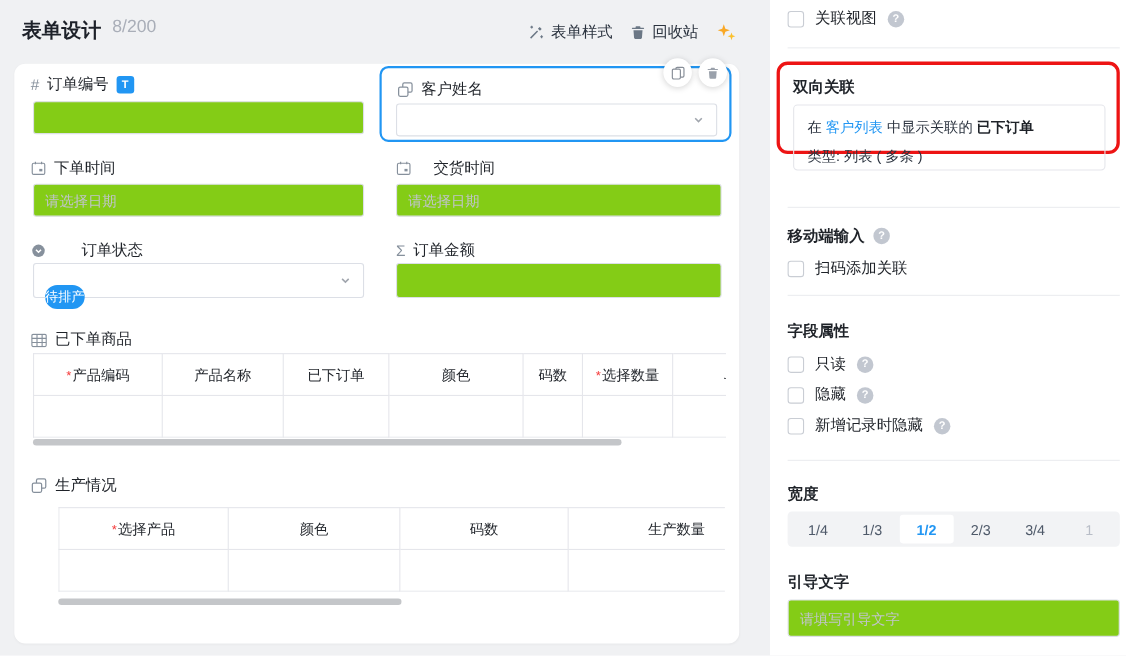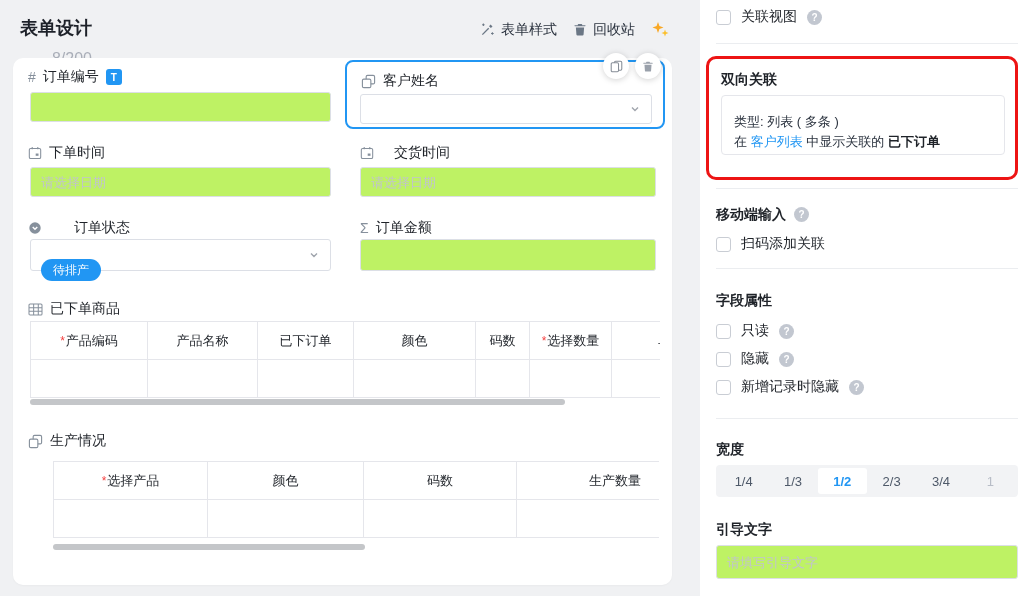--- a/index.html
+++ b/index.html
@@ -1,50 +1,50 @@
 <!DOCTYPE html>
 <html><head>
 <meta charset="utf-8">
 <style>
   * { margin:0; padding:0; box-sizing:border-box; }
   html,body { width:1024px; height:596px; }
   body { font-family:"Liberation Sans","DejaVu Sans",sans-serif; background:#f0f1f3; position:relative; overflow:hidden; color:#1f2329; }
   .abs { position:absolute; }
   
-  .page-head { position:absolute; left:20px; top:16px; display:flex; align-items:flex-end; gap:10px;flex-direction:column; }
+  .page-head { position:absolute; left:20px; top:16px; display:flex; align-items:flex-start; gap:10px; }
   .page-head .t { font-size:18px; font-weight:bold; color:#1d2129; }
   .page-head .c { font-size:16px; color:#a9aeb8; }
   .head-actions { position:absolute; left:480px; top:20px; width:190px; display:flex; align-items:center; gap:16px; }
   .hbtn { display:flex; align-items:center; gap:6px; font-size:14px; color:#2b333f; cursor:pointer; white-space:nowrap; }
   
   .card { position:absolute; left:13px; top:58px; width:659px; height:527px; background:#fff; border-radius:10px; box-shadow:0 1px 2px rgba(0,0,0,.03); }
   .lbl { position:absolute; display:flex; align-items:center; gap:7px; font-size:14px; color:#1f2329; height:18px; }
   .gicon { display:flex; align-items:center; justify-content:center; color:#86909c; flex:none; }
   .glyph { font-size:14px; color:#86909c; line-height:1; }
-  .inp { position:absolute; border:1px solid #dcdfe6; border-radius:3px; background:#bef264; font-size:13px; color:#1f2329; padding:0 10px; font-family:inherit; outline:none; }
+  .inp { position:absolute; border:1px solid #dcdfe6; border-radius:3px; background:#84cc16; font-size:13px; color:#1f2329; padding:0 10px; font-family:inherit; outline:none; }
   .inp::placeholder { color:#c0c4cc; }
   .selbox { position:absolute; border:1px solid #dcdfe6; border-radius:3px; background:#fff; display:flex; align-items:center; padding:0 10px; }
   .chev { margin-left:auto; display:flex; }
   .tbadge { width:16px; height:16px; border-radius:3px; background:#2196f3; color:#fff; font-size:10px; font-weight:bold; display:flex; align-items:center; justify-content:center; }
-  .pill { height:22px; padding:0 12px; border-radius:11px; background:#2196f3; color:#fff; font-size:12px; display:flex; align-items:center;margin-top:30px; }
+  .pill { height:22px; padding:0 0; border-radius:11px; background:#2196f3; color:#fff; font-size:12px; display:flex; align-items:center;margin-top:30px; }
   .selfield { position:absolute; left:332px; top:2px; width:320px; height:69px; border:2px solid #2196f3; border-radius:8px; background:#fff; }
   .circle-btn { position:absolute; width:26px; height:26px; border-radius:50%; background:#fff; box-shadow:0 1px 6px rgba(0,0,0,.18); display:flex; align-items:center; justify-content:center; cursor:pointer; }
   .tblwrap { position:absolute; overflow:hidden; }
   .tblwrap table { border-collapse:collapse; table-layout:fixed; background:#fff; }
   .tblwrap th, .tblwrap td { border:1px solid #e5e6eb; height:38px; font-size:13px; font-weight:400; color:#1f2329; text-align:center; padding:0 4px; white-space:nowrap; }
   .req { color:#f53f3f; margin-right:1px; font-size:12px; }
   .sbar { position:absolute; height:6px; border-radius:3px; background:#c4c6c9; cursor:pointer; }
   
   .panel { position:absolute; left:700px; top:0; width:324px; height:596px; background:#fff; }
   .divider { position:absolute; left:16px; width:302px; height:1px; background:#ebedf0; }
   .ptitle { position:absolute; left:16px; font-size:14px; font-weight:bold; color:#1f2329; display:flex; align-items:center; gap:8px; height:17px; }
   .cbrow { position:absolute; left:16px; display:flex; align-items:center; gap:10px; font-size:14px; color:#1f2329; height:18px; cursor:pointer; }
   .cb { width:15px; height:15px; border:1px solid #c9cdd4; border-radius:3px; background:#fff; flex:none; }
   .help { width:15px; height:15px; border-radius:50%; background:#c2c7d0; color:#fff; font-size:10px; font-weight:bold; display:flex; align-items:center; justify-content:center; flex:none; }
-  .redbox { position:absolute; left:6px; top:56px; width:312px; height:124px; border:3px solid #ed1414; border-radius:10px; }
+  .redbox { position:absolute; left:6px; top:56px; width:312px; height:84px; border:3px solid #ed1414; border-radius:10px; }
   .relbox { position:absolute; left:12px; top:36px; width:284px; height:60px; border:1px solid #e5e6eb; border-radius:4px; padding:10px 12px; font-size:13px; color:#2b333f; line-height:1.5; }
   .relbox .link { color:#2196f3; cursor:pointer; }
   .relbox .bold { font-weight:bold; color:#1f2329; }
   .seg { position:absolute; left:16px; top:465px; width:302px; height:32px; background:#f2f3f5; border-radius:4px; display:flex; padding:3px; }
   .seg-item { flex:1; display:flex; align-items:center; justify-content:center; font-size:13px; color:#4e5969; border-radius:3px; cursor:pointer; }
   .seg-item.sel { background:#fff; color:#2196f3; font-weight:bold; }
   .seg-item.dis { color:#b8bdc7; }
 </style>
 </head>
 <body>
@@ -262,27 +262,27 @@
     <span class="help">?</span>
   </div>
 
   <div class="divider" style="top:43px;"></div>
 
   <div class="redbox">
     <div class="ptitle" style="left:12px;top:12px;position:absolute;">
       <span>双向关联</span>
     </div>
     <div class="relbox">
-      <div style="margin-top:6px;">类型: 列表 ( 多条 )</div>
       <div>
         <span>在</span>
         <span class="link">客户列表</span>
         <span>中显示关联的</span>
         <span class="bold">已下订单</span>
       </div>
+      <div style="margin-top:6px;">类型: 列表 ( 多条 )</div>
     </div>
   </div>
 
   <div class="divider" style="top:188px;"></div>
 
   <div class="ptitle" style="top:206px;">
     <span>移动端输入</span>
     <span class="help">?</span>
   </div>
   <div class="cbrow" style="top:235px;">

